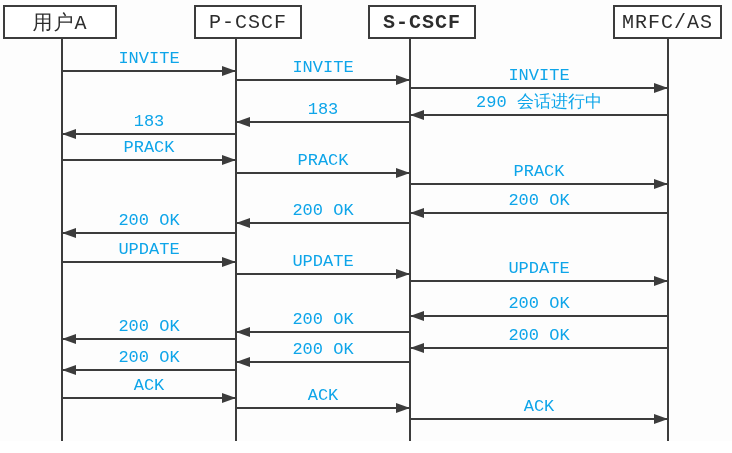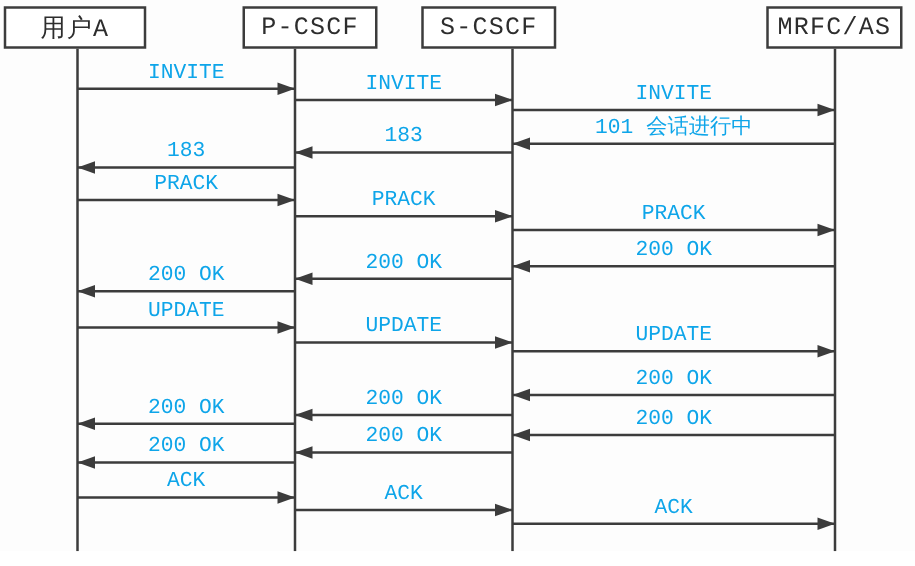--- a/index.html
+++ b/index.html
@@ -69,21 +69,21 @@
     border-right: 14px solid #3c3c3c;
   }
 </style>
 </head>
 <body>
 
 <div class="stage">
   <div>
       <div class="actor-box" style="left: 3px; width: 114px;">用户A</div>
       <div class="actor-box" style="left: 194px; width: 108px;">P-CSCF</div>
-      <div class="actor-box" style="left: 337px; width: 108px;">S-CSCF</div>
+      <div class="actor-box" style="left: 368px; width: 108px; font-weight: bold;">S-CSCF</div>
       <div class="actor-box" style="left: 613px; width: 109px; font-family: Liberation Mono, monospace;">MRFC/AS</div>
     </div>
   <div>
       <div class="lifeline" style="left: 61px; top: 39px; height: 406px;"></div>
       <div class="lifeline" style="left: 235px; top: 39px; height: 406px;"></div>
       <div class="lifeline" style="left: 409px; top: 39px; height: 406px;"></div>
       <div class="lifeline" style="left: 667px; top: 39px; height: 406px;"></div>
     </div>
   <div>
       <div class="message" style="left: 62px; top: 70px; width: 174px;">
@@ -93,21 +93,21 @@
       <div class="message" style="left: 236px; top: 79px; width: 174px;">
         <div class="arrowhead dir-right"></div>
         <div class="label">INVITE</div>
       </div>
       <div class="message" style="left: 410px; top: 87px; width: 258px;">
         <div class="arrowhead dir-right"></div>
         <div class="label">INVITE</div>
       </div>
       <div class="message" style="left: 410px; top: 114px; width: 258px;">
         <div class="arrowhead dir-left"></div>
-        <div class="label">101 会话进行中</div>
+        <div class="label">290 会话进行中</div>
       </div>
       <div class="message" style="left: 236px; top: 121px; width: 174px;">
         <div class="arrowhead dir-left"></div>
         <div class="label">183</div>
       </div>
       <div class="message" style="left: 62px; top: 133px; width: 174px;">
         <div class="arrowhead dir-left"></div>
         <div class="label">183</div>
       </div>
       <div class="message" style="left: 62px; top: 159px; width: 174px;">

